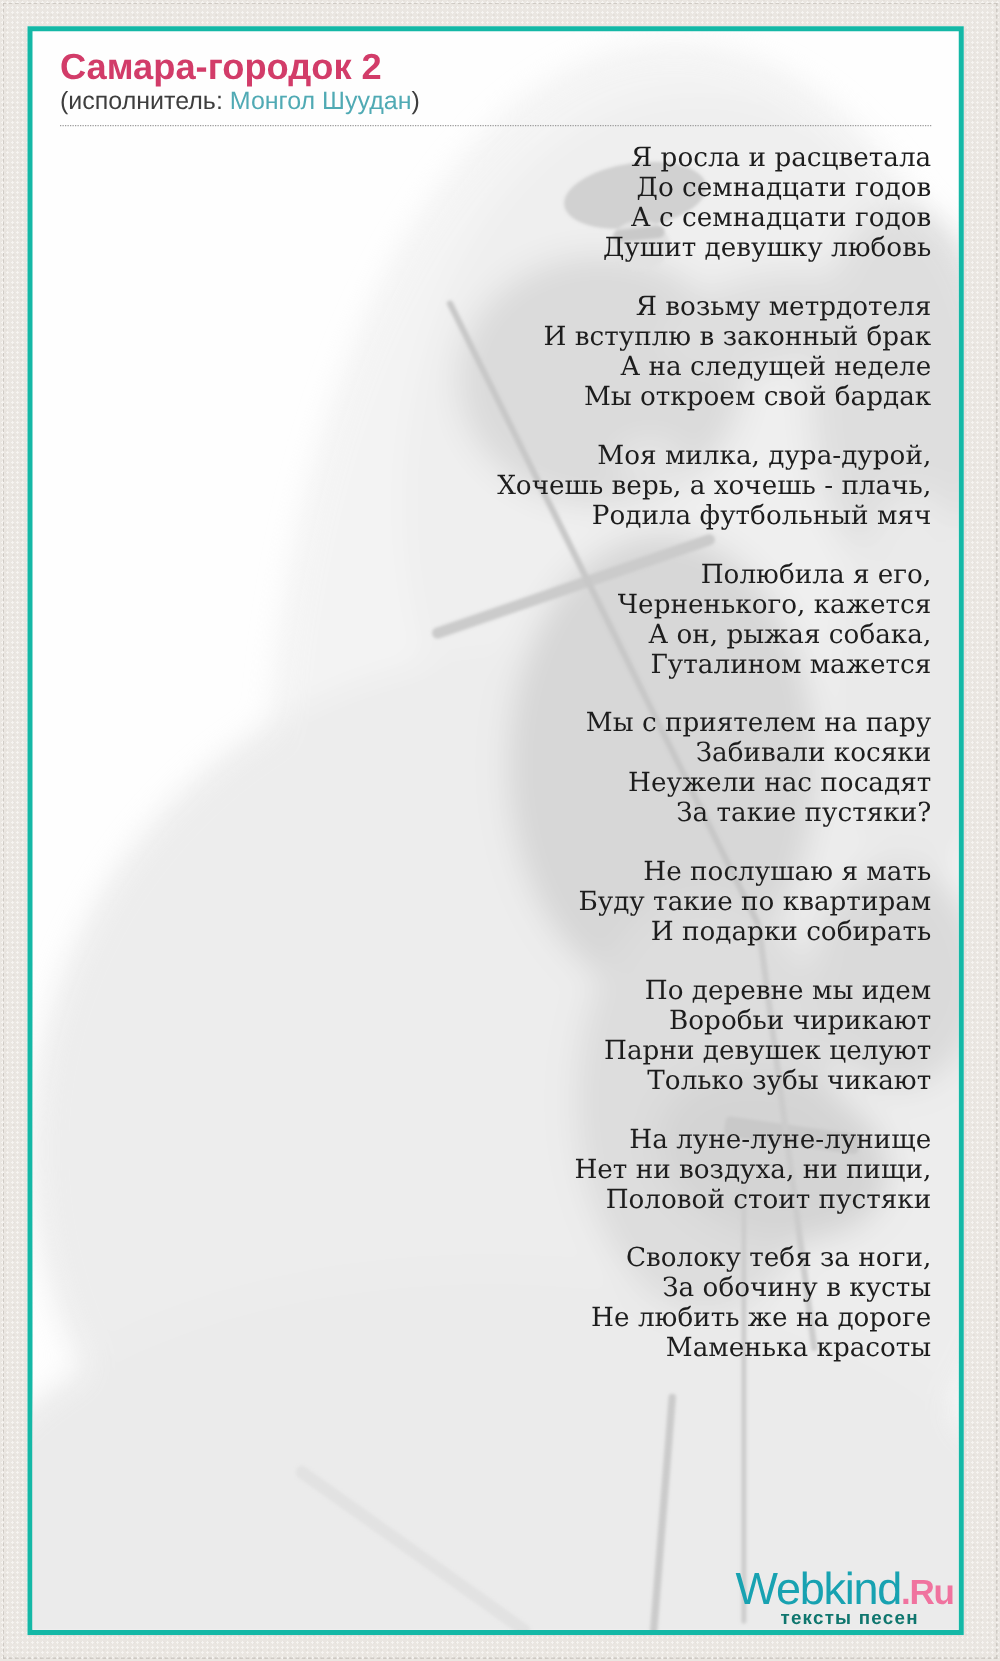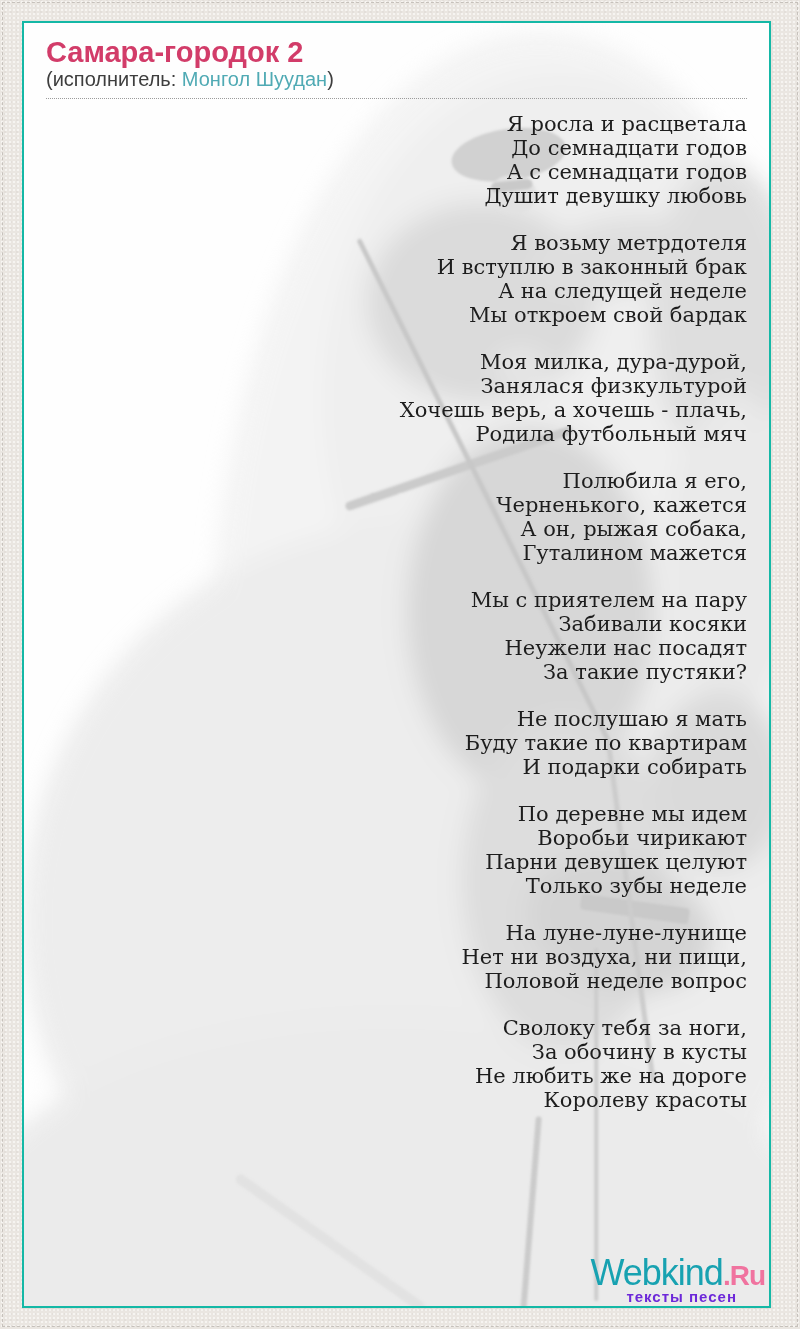--- a/index.html
+++ b/index.html
@@ -12,21 +12,21 @@
     background-size:4px 4px,6px 6px;
     background-position:0 0,2px 3px;
     font-family:"Liberation Sans",sans-serif;
   }
   .page-border{
     position:absolute;left:2px;top:2px;right:2px;bottom:2px;
     border:1px dashed #c6c1bb;pointer-events:none;z-index:5;
   }
   .card{
     position:absolute;left:22px;top:21px;width:749px;height:1287px;
-    box-sizing:border-box;background:#fefefe;border:2px solid #14b8a6;
+    box-sizing:border-box;background:#fefefe;border:4px solid #14b8a6;
     box-shadow:0 1px 3px rgba(0,0,0,.05);
   }
   .photo{
     position:absolute;left:0;top:0;width:100%;height:100%;
     opacity:.6;pointer-events:none;
   }
   .content{position:relative;padding:14px 22px 0 22px;z-index:2;}
   .title{
     margin:0;font-size:29px;line-height:30px;font-weight:bold;
     color:#d23c69;letter-spacing:0;
@@ -40,21 +40,21 @@
   }
   .verse{margin:0 0 23px 0;}
   .line{white-space:pre;}
   .logo{
     position:absolute;right:4px;bottom:2px;z-index:3;text-align:right;
     cursor:pointer;line-height:1;
   }
   .logo-web{font-size:36px;font-weight:normal;color:#18a2b1;letter-spacing:-1px;}
   .logo-ru{font-size:28px;font-weight:bold;color:#f0739f;letter-spacing:-1px;}
   .logo-tagline{
-    font-size:15px;font-weight:bold;color:#6d28d9;
+    font-size:15px;font-weight:bold;color:#0f766e;
     letter-spacing:1px;margin-top:-2px;padding-right:28px;
   }
 </style>
 </head>
 <body>
 
 <div class="page-border"></div>
 
 <div class="card">
 
@@ -108,21 +108,20 @@
           <div class="line">Душит девушку любовь</div>
         </div>
         <div class="verse">
           <div class="line">Я возьму метрдотеля</div>
           <div class="line">И вступлю в законный брак</div>
           <div class="line">А на следущей неделе</div>
           <div class="line">Мы откроем свой бардак</div>
         </div>
         <div class="verse">
           <div class="line">Моя милка, дура-дурой,</div>
-          <div class="line">Занялася физкультурой</div>
           <div class="line">Хочешь верь, а хочешь - плачь,</div>
           <div class="line">Родила футбольный мяч</div>
         </div>
         <div class="verse">
           <div class="line">Полюбила я его,</div>
           <div class="line">Черненького, кажется</div>
           <div class="line">А он, рыжая собака,</div>
           <div class="line">Гуталином мажется</div>
         </div>
         <div class="verse">
@@ -133,32 +132,32 @@
         </div>
         <div class="verse">
           <div class="line">Не послушаю я мать</div>
           <div class="line">Буду такие по квартирам</div>
           <div class="line">И подарки собирать</div>
         </div>
         <div class="verse">
           <div class="line">По деревне мы идем</div>
           <div class="line">Воробьи чирикают</div>
           <div class="line">Парни девушек целуют</div>
-          <div class="line">Только зубы неделе</div>
+          <div class="line">Только зубы чикают</div>
         </div>
         <div class="verse">
           <div class="line">На луне-луне-лунище</div>
           <div class="line">Нет ни воздуха, ни пищи,</div>
-          <div class="line">Половой неделе вопрос</div>
+          <div class="line">Половой стоит пустяки</div>
         </div>
         <div class="verse">
           <div class="line">Сволоку тебя за ноги,</div>
           <div class="line">За обочину в кусты</div>
           <div class="line">Не любить же на дороге</div>
-          <div class="line">Королеву красоты</div>
+          <div class="line">Маменька красоты</div>
         </div>
       </div>
   </div>
 
   <div class="logo">
     <div><span class="logo-web">Webkind</span><span class="logo-ru">.Ru</span></div>
     <div class="logo-tagline">тексты песен</div>
   </div>
 
 </div>

